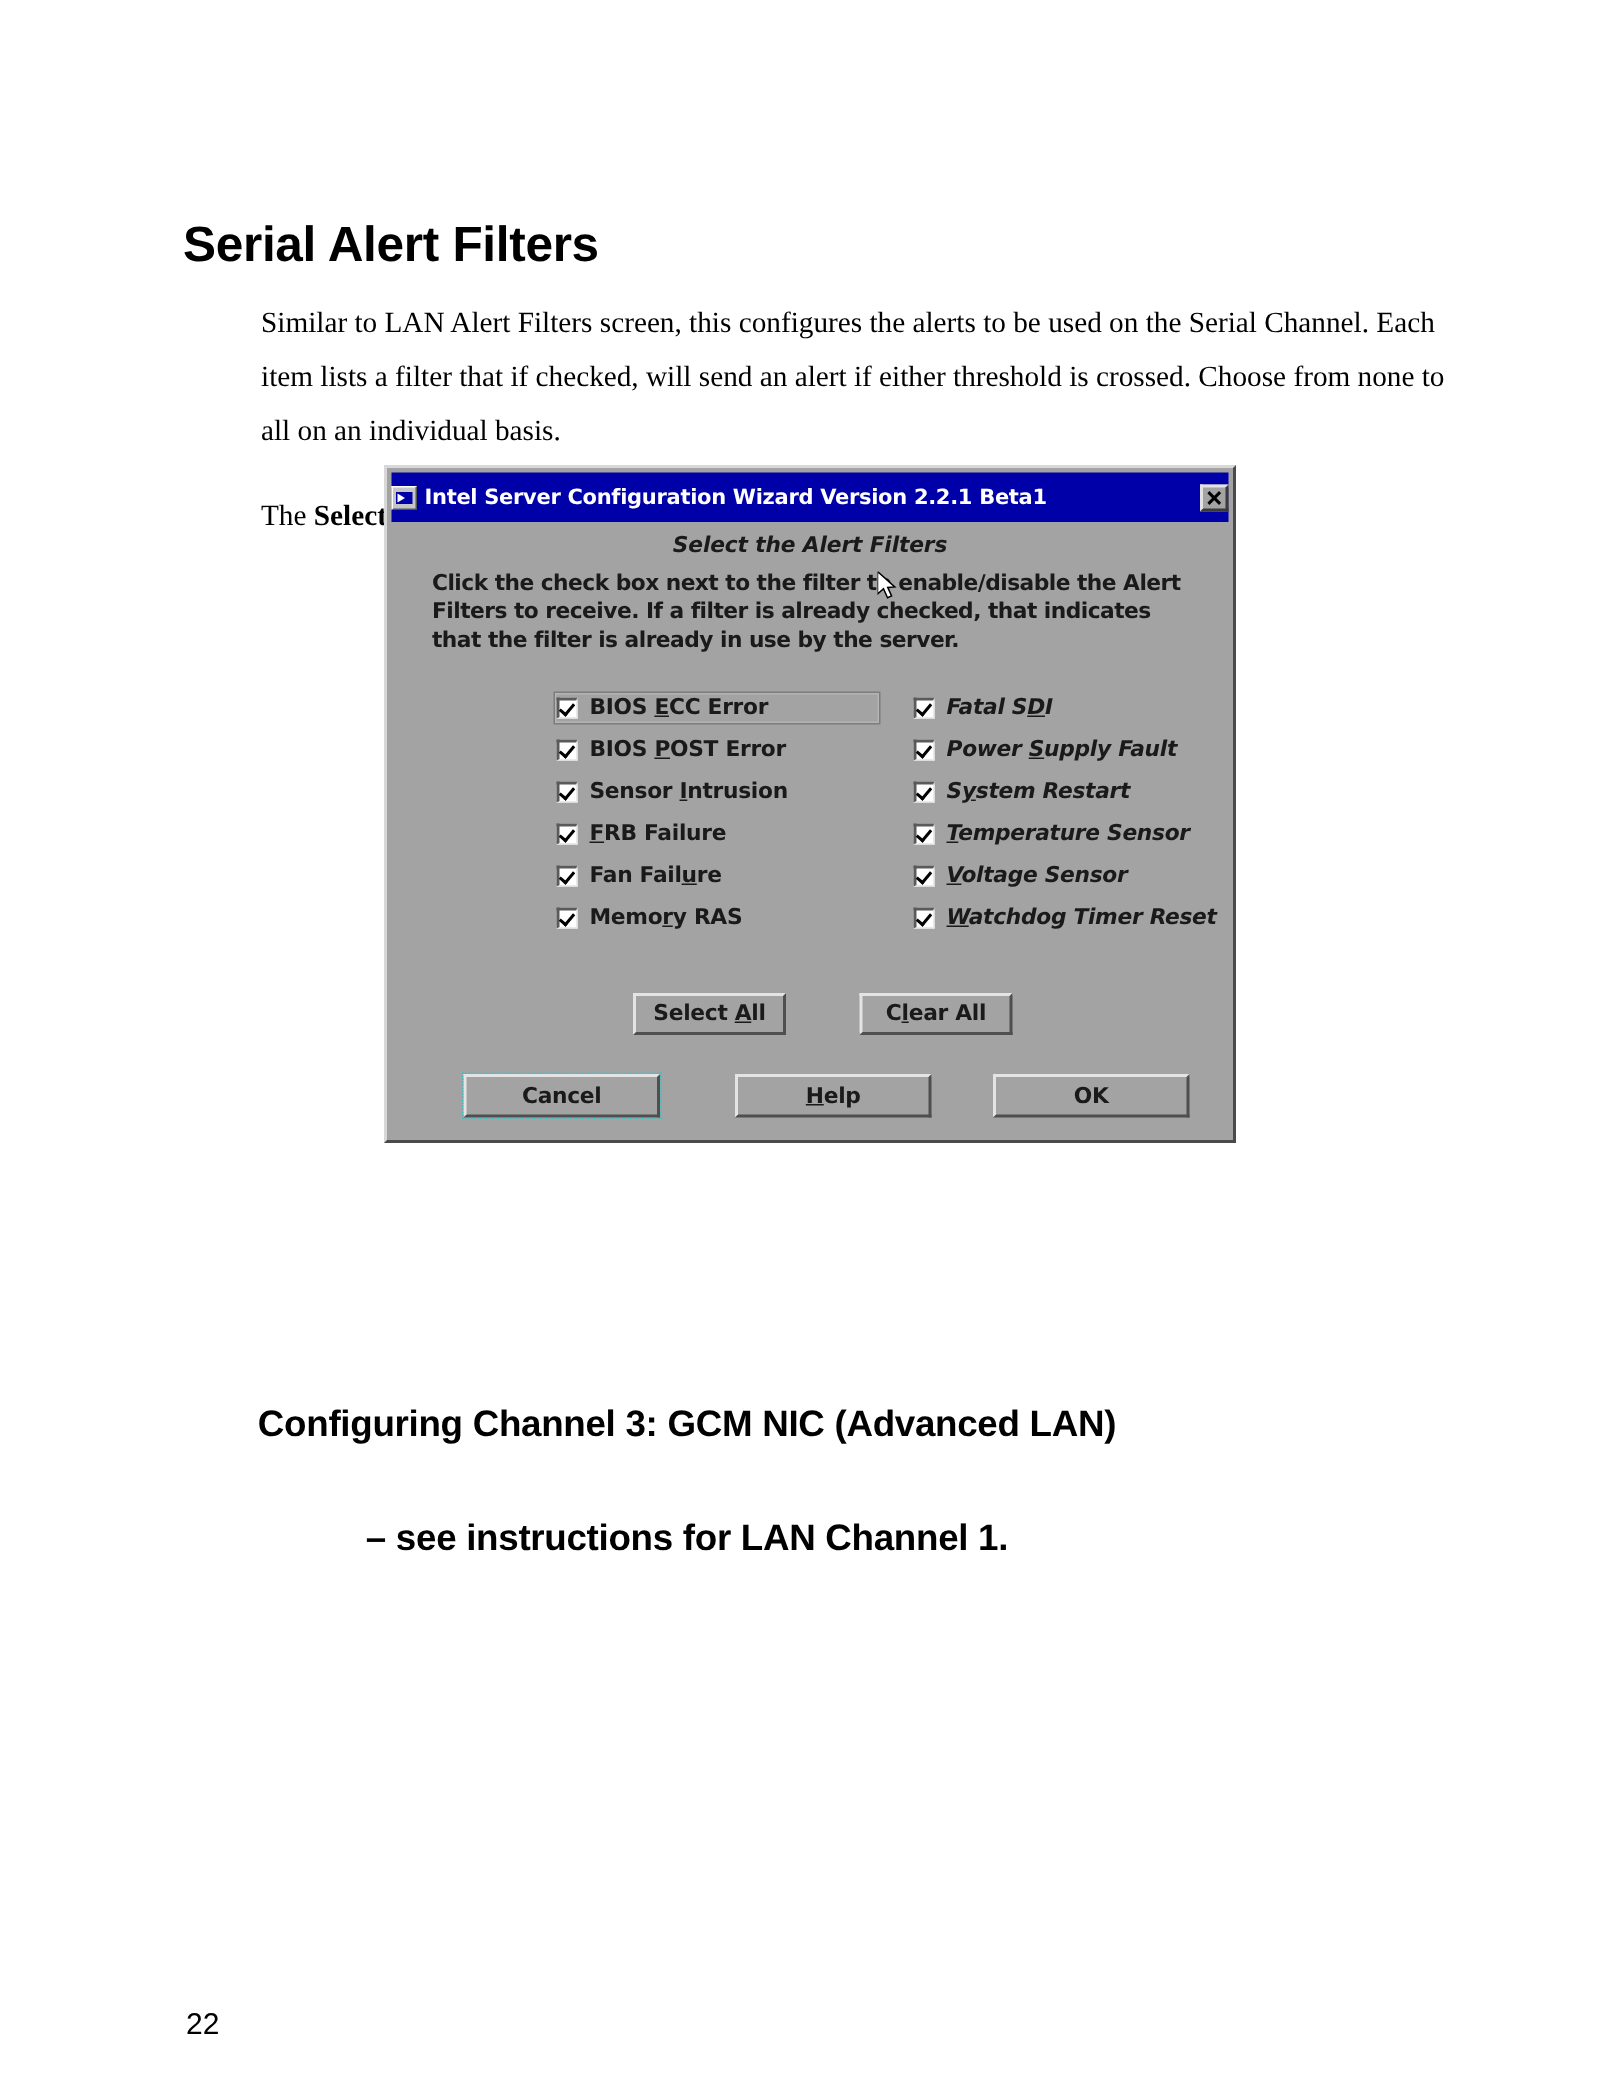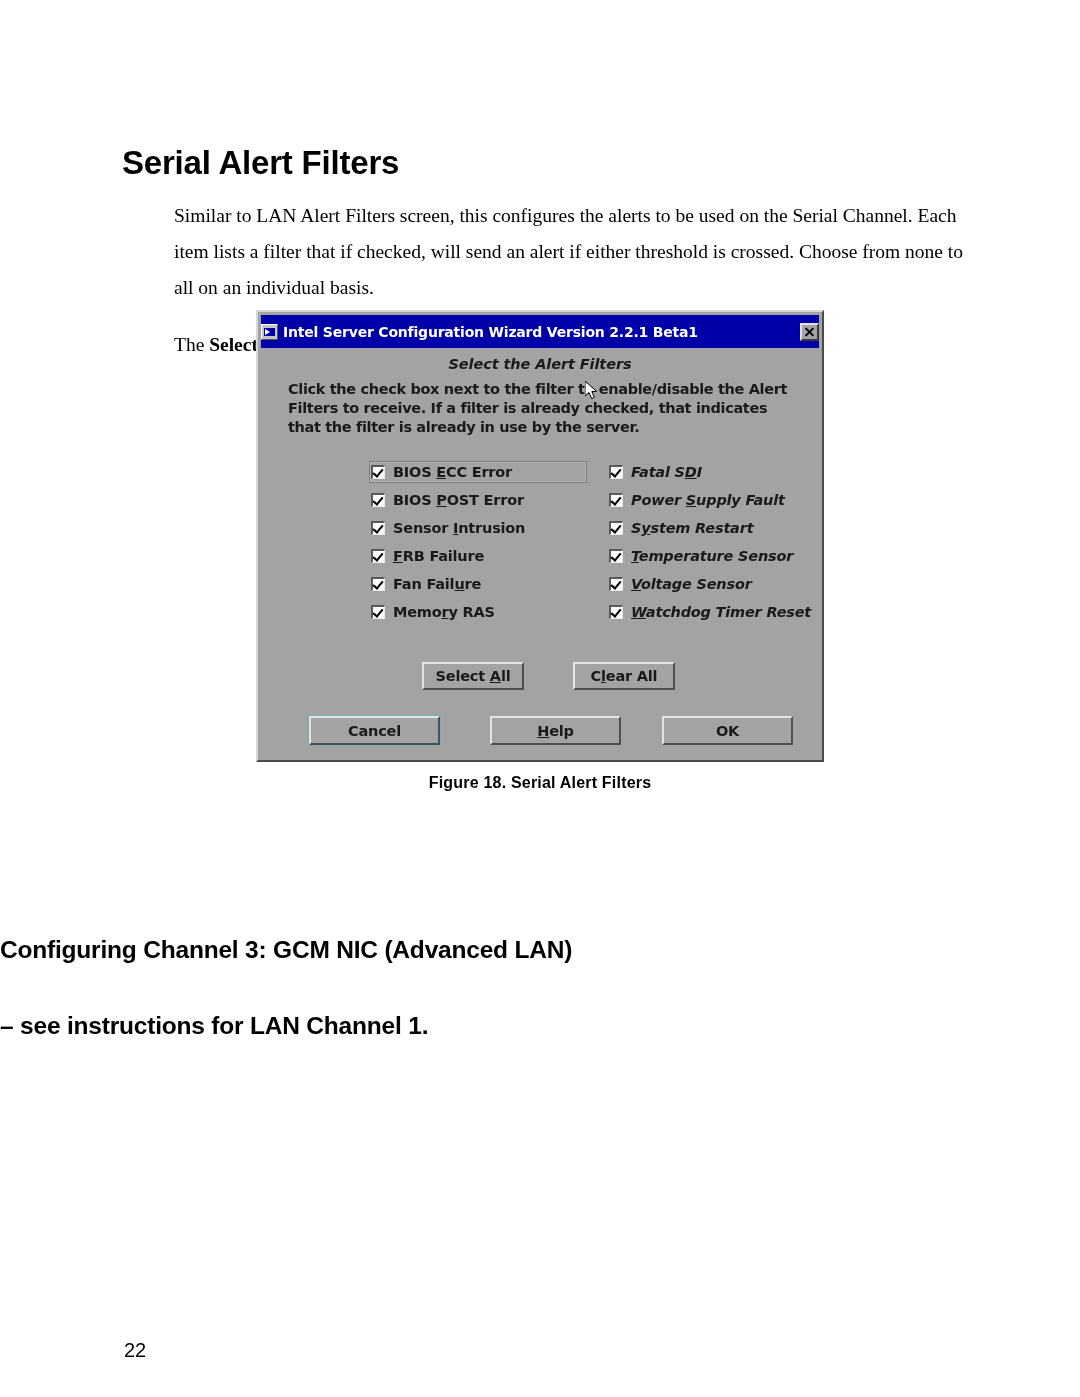--- a/index.html
+++ b/index.html
@@ -66,20 +66,21 @@
     font-size: 16px;
     font-weight: bold;
     letter-spacing: 0.2px;
   }
 
   .section-heading {
     position: absolute;
     left: 0;
     top: 916px;
     width: 916px;
+    text-align: center;
     font-family: "Liberation Sans", sans-serif;
     font-size: 24.5px;
     font-weight: bold;
     line-height: 28px;
     letter-spacing: -0.2px;
   }
   .section-heading .line2 { display: block; margin-top: 48px; }
 
   .page-number {
     position: absolute;
@@ -454,21 +455,20 @@
           <span>OK</span>
         </div>
 
     </div>
   </div>
 
   <svg class="cursor-arrow" viewBox="0 0 14 20">
     <polygon points="0,0 0,15 4,11.5 6.7,17.5 9.4,16.3 6.8,10.6 11.5,10.3" fill="#ffffff" stroke="#000000" stroke-width="1"></polygon>
   </svg>
 
-  <div class="figure-caption">Figure 18.  Serial Alert Filters</div>
 
   <h2 class="section-heading">
     <span>Configuring Channel 3:  GCM NIC (Advanced LAN)</span>
     <span class="line2">– see instructions for LAN Channel 1.</span>
   </h2>
 
   <div class="page-number">22</div>
 
 </div>
 

